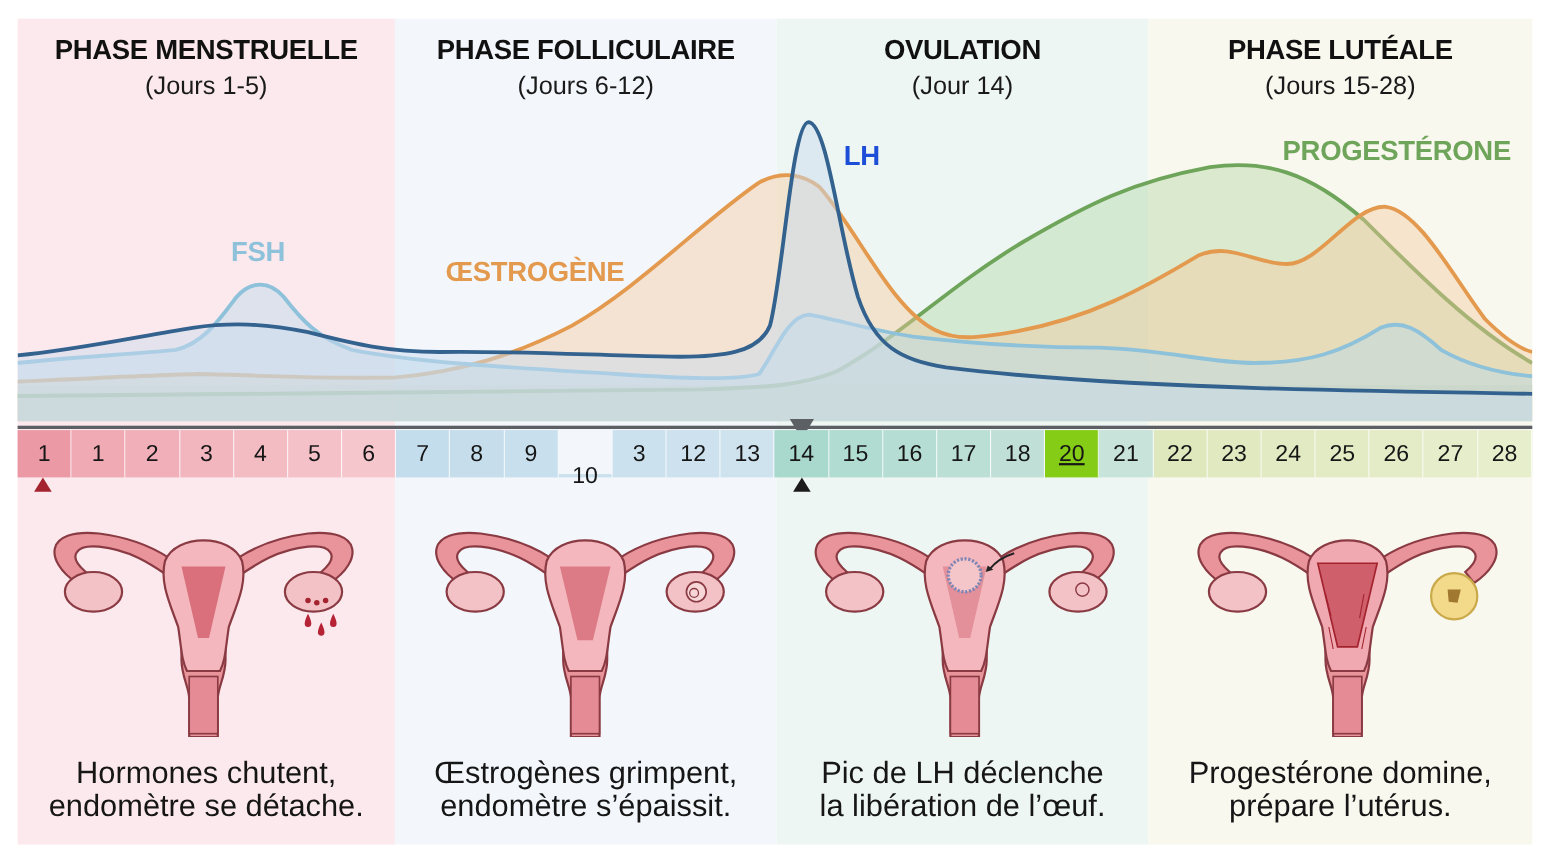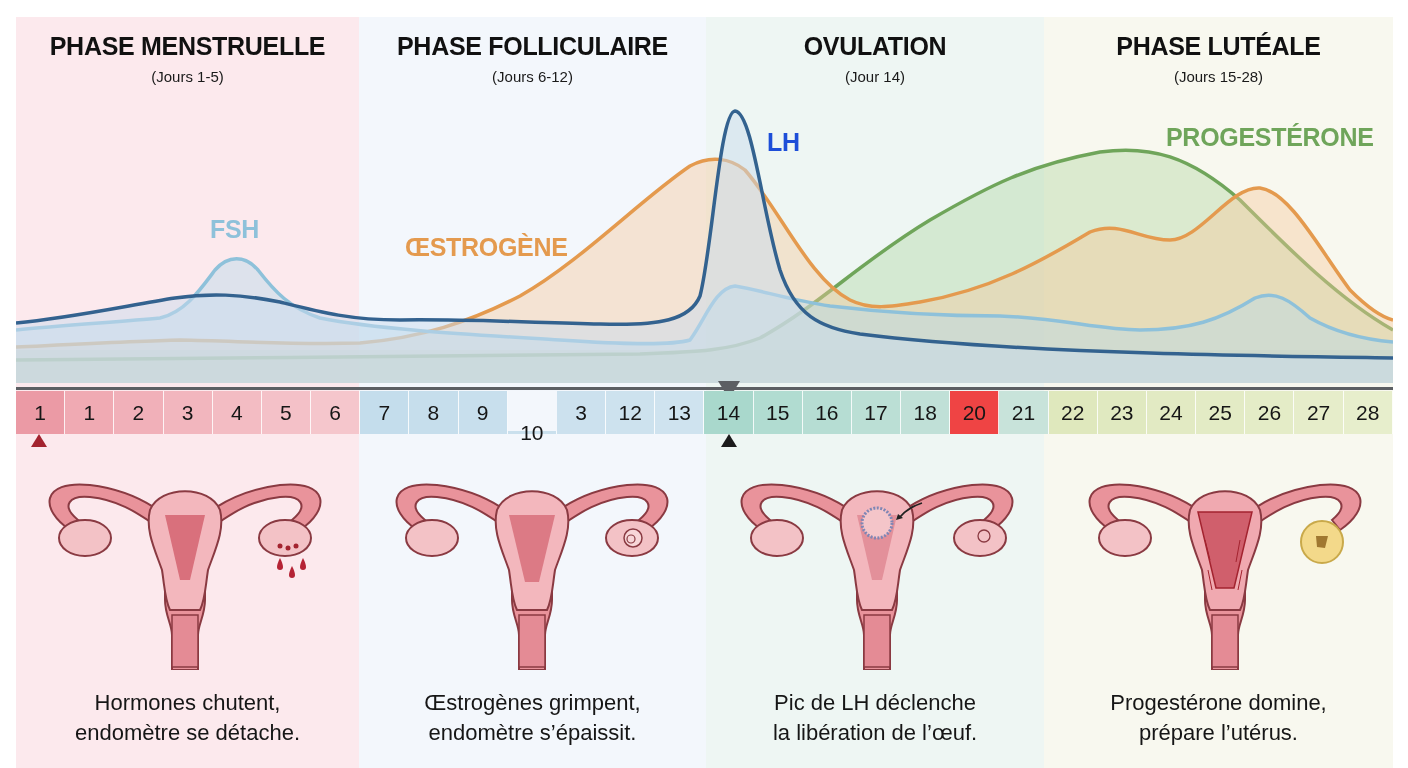--- a/index.html
+++ b/index.html
@@ -1,27 +1,27 @@
 <!DOCTYPE html>
 <html><head>
 <meta charset="utf-8">
 <style>
   html,body{margin:0;padding:0;background:#ffffff;}
   body{width:1408px;height:768px;position:relative;overflow:hidden;font-family:"Liberation Sans",sans-serif;color:#141414;}
   .phase-bg{position:absolute;top:17px;height:751px;}
   .phase-header{position:absolute;top:30px;text-align:center;}
   .phase-title{font-family:"Liberation Sans",sans-serif;font-weight:700;font-size:25px;letter-spacing:-0.3px;line-height:32px;color:#111;}
-  .phase-days{font-size:15px;line-height:30px;color:#1a1a1a;}
+  .phase-days{font-size:23px;line-height:30px;color:#1a1a1a;}
   .chart-svg{position:absolute;left:0;top:0;}
   .hormone-label{position:absolute;font-weight:700;font-size:25px;letter-spacing:-0.3px;}
   .strip{position:absolute;left:16px;top:391px;width:1377px;height:43px;display:flex;}
   .day-cell{flex:1;display:flex;align-items:center;justify-content:center;font-size:21px;color:#161616;border-right:1.5px solid rgba(255,255,255,0.85);box-sizing:border-box;}
   .strip-line{position:absolute;left:16px;top:387px;width:1377px;height:3px;background:#5c5f63;}
   .marker{position:absolute;width:0;height:0;}
-  .caption{position:absolute;top:688px;text-align:center;font-size:22px;line-height:30px;color:#161616;}
+  .caption{position:absolute;top:688px;text-align:center;font-size:28px;line-height:30px;color:#161616;}
   .illus{position:absolute;top:470px;}
 </style>
 </head>
 <body>
 
 <div class="phase-bg" style="left:16px;width:343px;background:#fce9ed;"></div>
 <div class="phase-bg" style="left:359px;width:347px;background:#f3f7fc;"></div>
 <div class="phase-bg" style="left:706px;width:338px;background:#eef6f3;"></div>
 <div class="phase-bg" style="left:1044px;width:349px;background:#f8f8ef;"></div>
 
@@ -85,21 +85,21 @@
     <div class="day-cell" style="background: rgb(200, 223, 237);">9</div>
     <div class="day-cell" style="background: rgb(202, 224, 237); margin-top: 40px;">10</div>
     <div class="day-cell" style="background: rgb(204, 225, 238);">3</div>
     <div class="day-cell" style="background: rgb(205, 226, 238);">12</div>
     <div class="day-cell" style="background: rgb(207, 227, 239);">13</div>
     <div class="day-cell" style="background: rgb(169, 216, 204);">14</div>
     <div class="day-cell" style="background: rgb(177, 220, 209);">15</div>
     <div class="day-cell" style="background: rgb(182, 221, 211);">16</div>
     <div class="day-cell" style="background: rgb(187, 223, 213);">17</div>
     <div class="day-cell" style="background: rgb(192, 224, 215);">18</div>
-    <div class="day-cell" style="background: #ef4444;">20</div>
+    <div class="day-cell" style="background: #84cc16; text-decoration: underline;">20</div>
     <div class="day-cell" style="background: rgb(200, 227, 218);">21</div>
     <div class="day-cell" style="background: rgb(223, 232, 189);">22</div>
     <div class="day-cell" style="background: rgb(224, 233, 192);">23</div>
     <div class="day-cell" style="background: rgb(226, 234, 195);">24</div>
     <div class="day-cell" style="background: rgb(227, 235, 197);">25</div>
     <div class="day-cell" style="background: rgb(228, 236, 199);">26</div>
     <div class="day-cell" style="background: rgb(230, 237, 202);">27</div>
     <div class="day-cell" style="background: rgb(231, 238, 204);">28</div>
   </div>
 <div class="marker" style="left:31px;top:434px;border-left:8px solid transparent;border-right:8px solid transparent;border-bottom:13px solid #a3232f;"></div>

